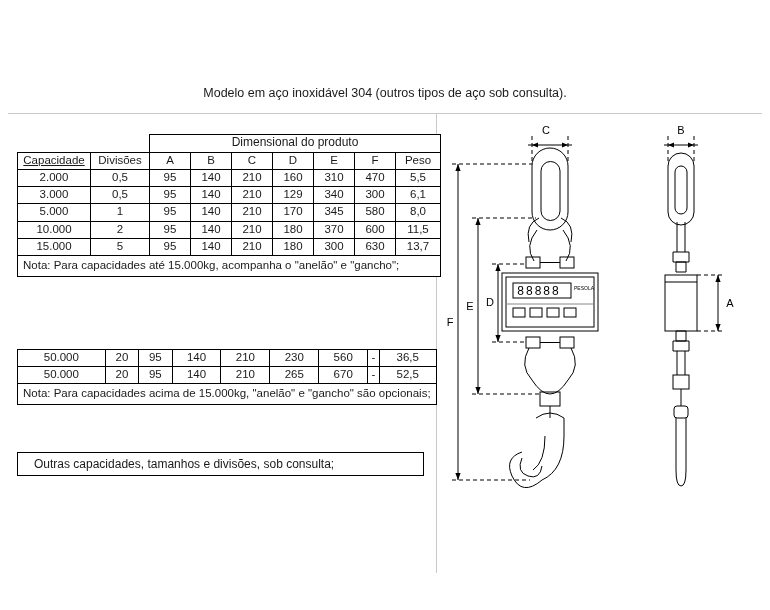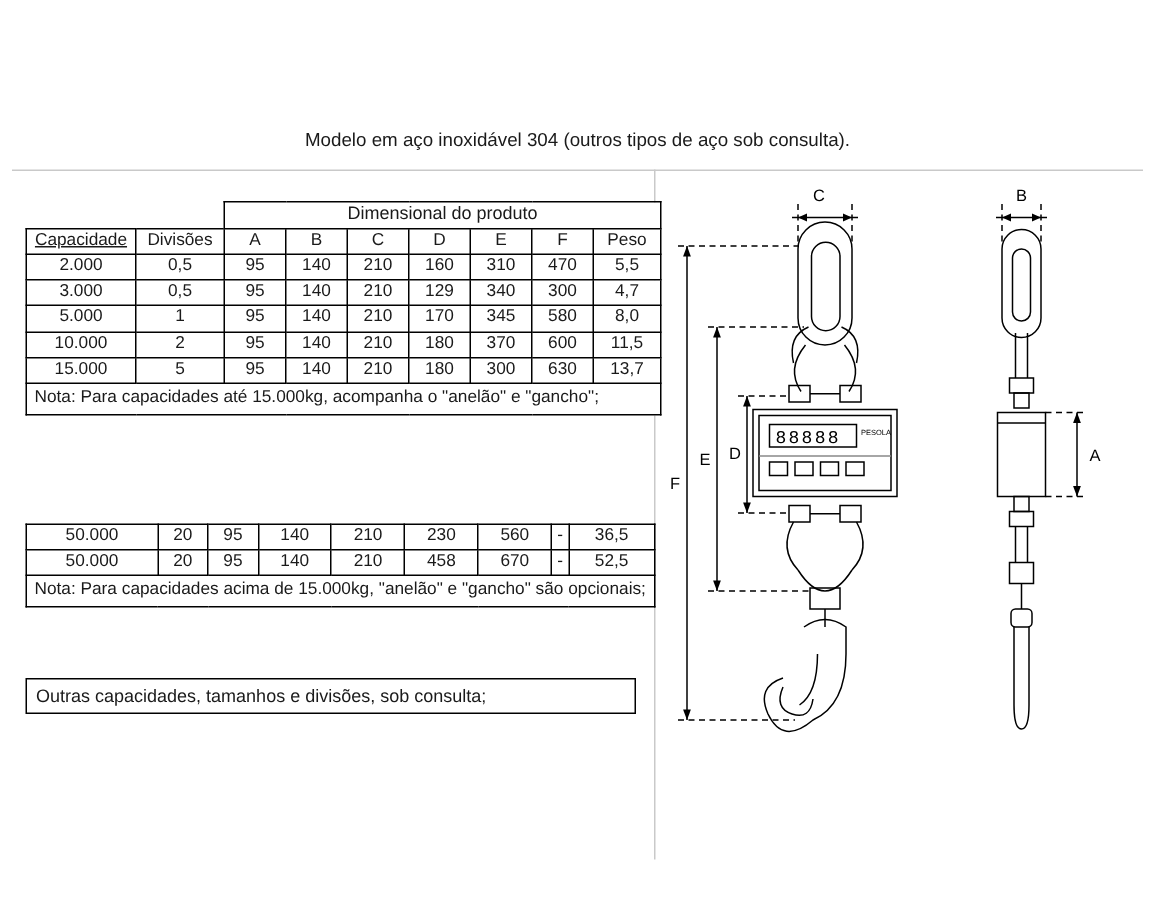--- a/index.html
+++ b/index.html
@@ -84,21 +84,21 @@
   #table-second { top: 349px; }
   #table-third { top: 452px; }
 
   table.spec.plain td {
     border: 1px solid #000000;
   }
 
   .footer-box {
     font-size: 12px;
     text-align: left;
-    padding: 4px 6px;
+    padding: 4px 16px;
     border: 1px solid #000000;
     width: 407px;
     box-sizing: border-box;
     background: #ffffff;
   }
 
   
   .drawing {
     position: absolute;
     left: 440px;
@@ -150,21 +150,21 @@
         </tr>
         <tr>
           <td>3.000</td>
           <td>0,5</td>
           <td>95</td>
           <td>140</td>
           <td>210</td>
           <td>129</td>
           <td>340</td>
           <td>300</td>
-          <td>4,7</td>
+          <td>6,1</td>
         </tr>
         <tr>
           <td>5.000</td>
           <td>1</td>
           <td>95</td>
           <td>140</td>
           <td>210</td>
           <td>170</td>
           <td>345</td>
           <td>580</td>
@@ -212,21 +212,21 @@
           <td>560</td>
           <td>-</td>
           <td>36,5</td>
         </tr>
         <tr>
           <td>50.000</td>
           <td>20</td>
           <td>95</td>
           <td>140</td>
           <td>210</td>
-          <td>458</td>
+          <td>265</td>
           <td>670</td>
           <td>-</td>
           <td>52,5</td>
         </tr>
         <tr>
           <td class="note" colspan="9">Nota: Para capacidades acima de 15.000kg, "anelão" e "gancho" são opcionais;</td>
         </tr>
       </tbody>
     </table>
   </div>

